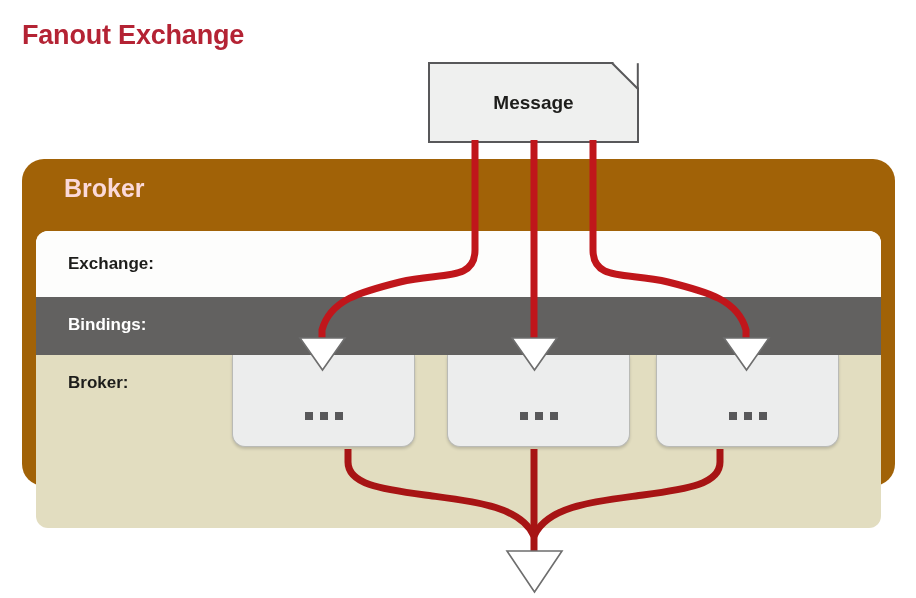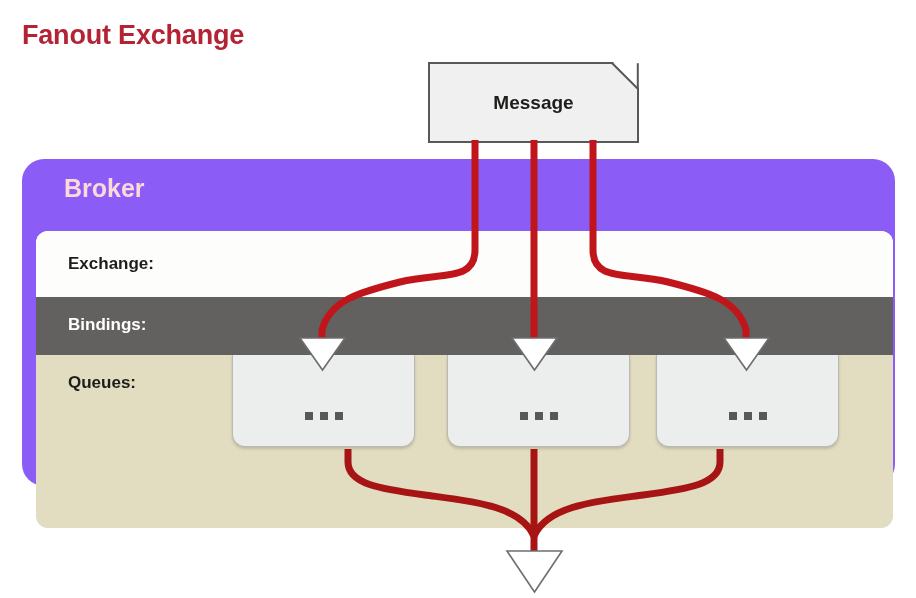--- a/index.html
+++ b/index.html
@@ -63,21 +63,21 @@
     color: #1d1d1b;
     box-sizing: border-box;
   }
   
   #broker {
     position: absolute;
     left: 22px;
     top: 159px;
     width: 873px;
     height: 327px;
-    background: #8b5cf6;
+    background: #a16207;
     border-radius: 22px;
     box-sizing: border-box;
   }
   #broker-title {
     position: absolute;
     left: 42px;
     top: 15px;
     font-size: 25px;
     font-weight: bold;
     color: #fbd9d9;
@@ -86,21 +86,20 @@
   
   #broker-inner {
     position: absolute;
     left: 14px;
     top: 72px;
     width: 845px;
     height: 297px;
     border-radius: 12px;
     overflow: hidden;
     background: #ffffff;
-    padding-left: 12px;
   }
   .row {
     position: absolute;
     left: 0;
     width: 100%;
     box-sizing: border-box;
   }
   .row-label {
     position: absolute;
     left: 32px;
@@ -204,21 +203,21 @@
     <div id="broker-title">Broker</div>
 
     <div id="broker-inner">
       <div class="row" id="row-exchange">
         <span class="row-label">Exchange:</span>
       </div>
       <div class="row" id="row-bindings">
         <span class="row-label">Bindings:</span>
       </div>
       <div class="row" id="row-queues">
-        <span class="row-label">Queues:</span>
+        <span class="row-label">Broker:</span>
       </div>
     </div>
   </div>
 
   <div class="queue-box" style="left:232px;">
     <div class="queue-dots">
         <i></i>
         <i></i>
         <i></i>
       </div>

